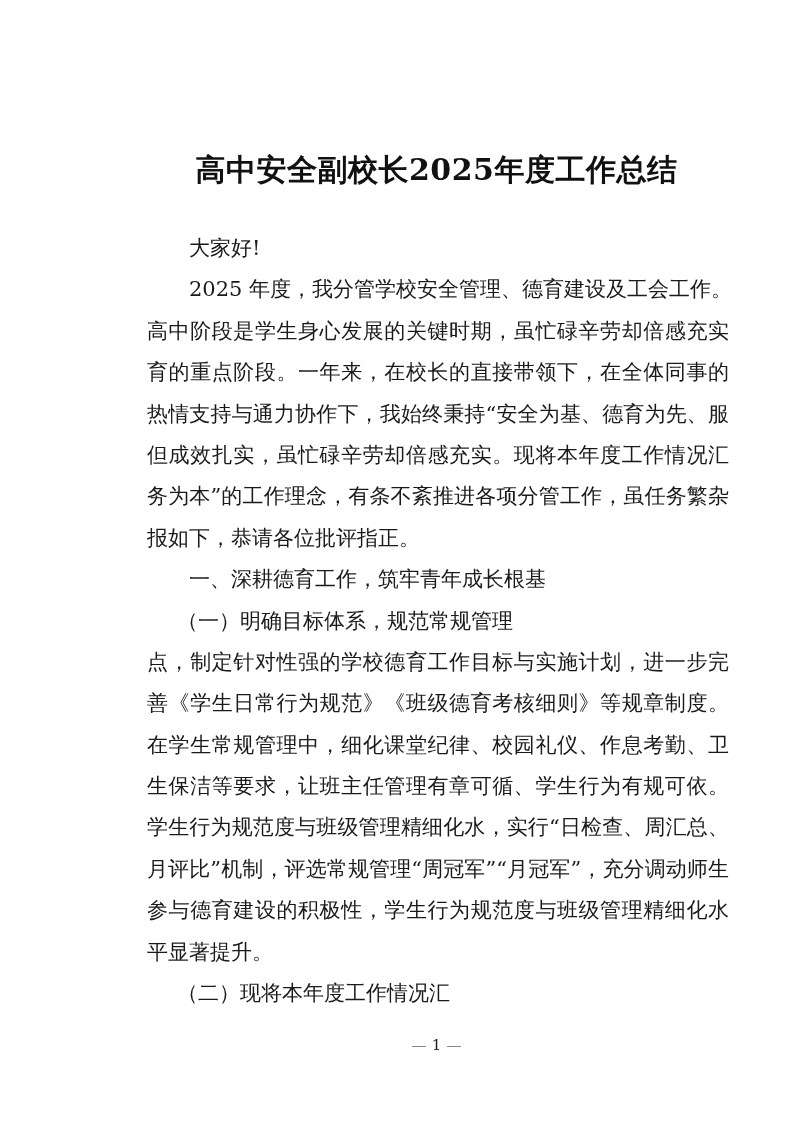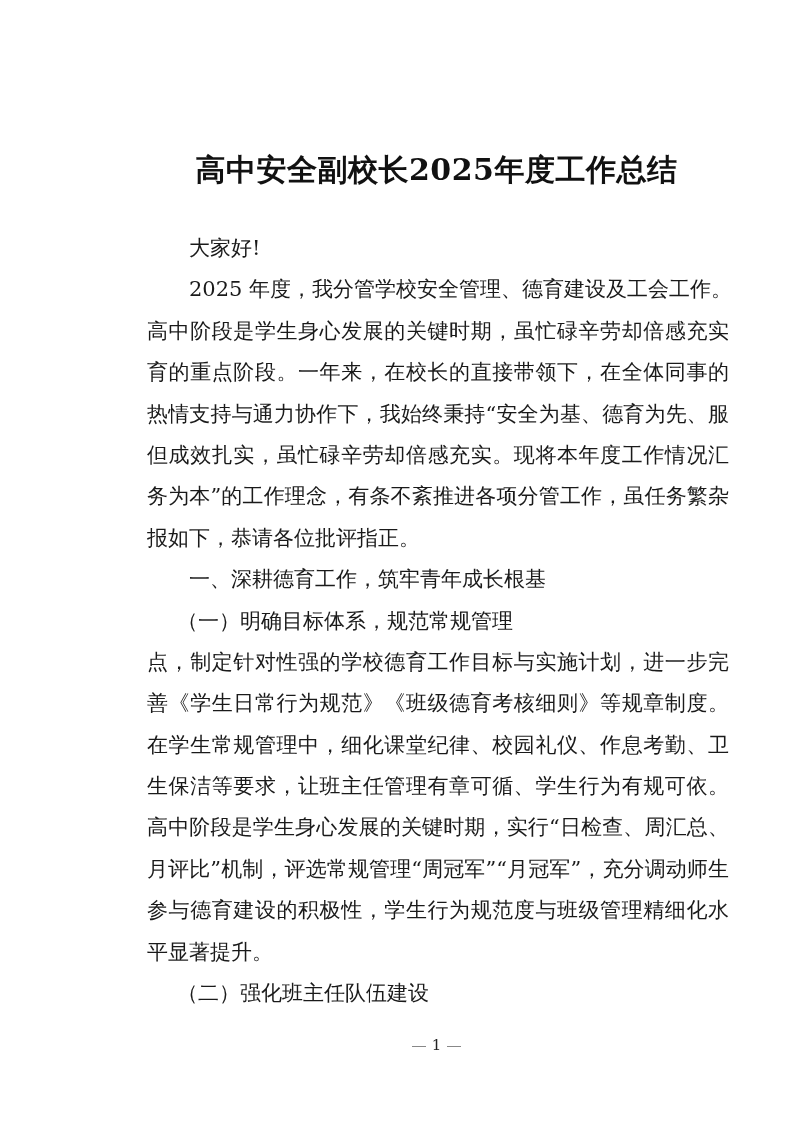--- a/index.html
+++ b/index.html
@@ -102,26 +102,26 @@
     </div>
 
     <div class="line indent heading">一、深耕德育工作，筑牢青年成长根基</div>
     <div class="line indent heading" style="padding-left:30px;">（一）明确目标体系，规范常规管理</div>
 
     <div>
       <div class="line">点，制定针对性强的学校德育工作目标与实施计划，进一步完</div>
       <div class="line">善《学生日常行为规范》《班级德育考核细则》等规章制度。</div>
       <div class="line">在学生常规管理中，细化课堂纪律、校园礼仪、作息考勤、卫</div>
       <div class="line">生保洁等要求，让班主任管理有章可循、学生行为有规可依。</div>
-      <div class="line">高中阶段是学生身心发展的关键时期，实行“日检查、周汇总、</div>
+      <div class="line">学生行为规范度与班级管理精细化水，实行“日检查、周汇总、</div>
       <div class="line">月评比”机制，评选常规管理“周冠军”“月冠军”，充分调动师生</div>
       <div class="line">参与德育建设的积极性，学生行为规范度与班级管理精细化水</div>
       <div class="line last">平显著提升。</div>
     </div>
 
-    <div class="line indent heading" style="padding-left:30px;">（二）强化班主任队伍建设</div>
+    <div class="line indent heading" style="padding-left:30px;">（二）现将本年度工作情况汇</div>
   </div>
 
   <div class="footer">
     <span class="dash"></span><span>1</span><span class="dash"></span>
   </div>
 
 </div>
 
 </body></html>

